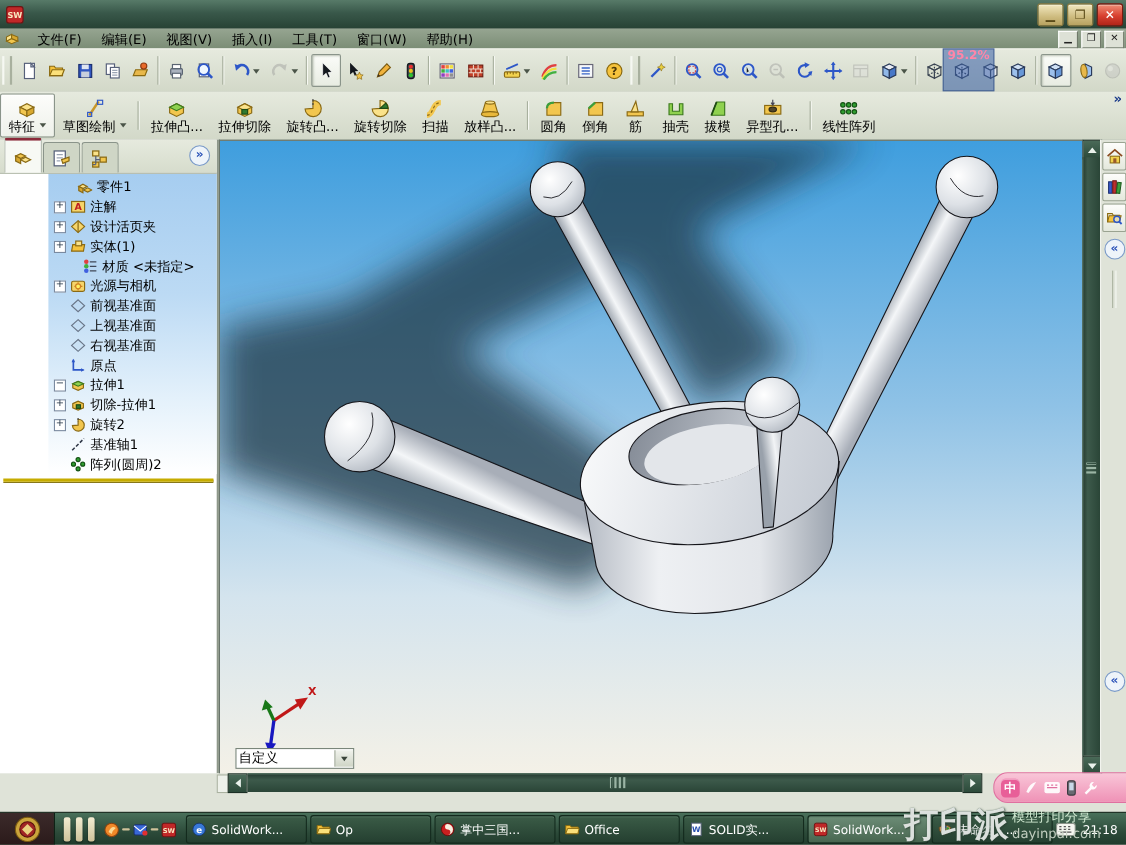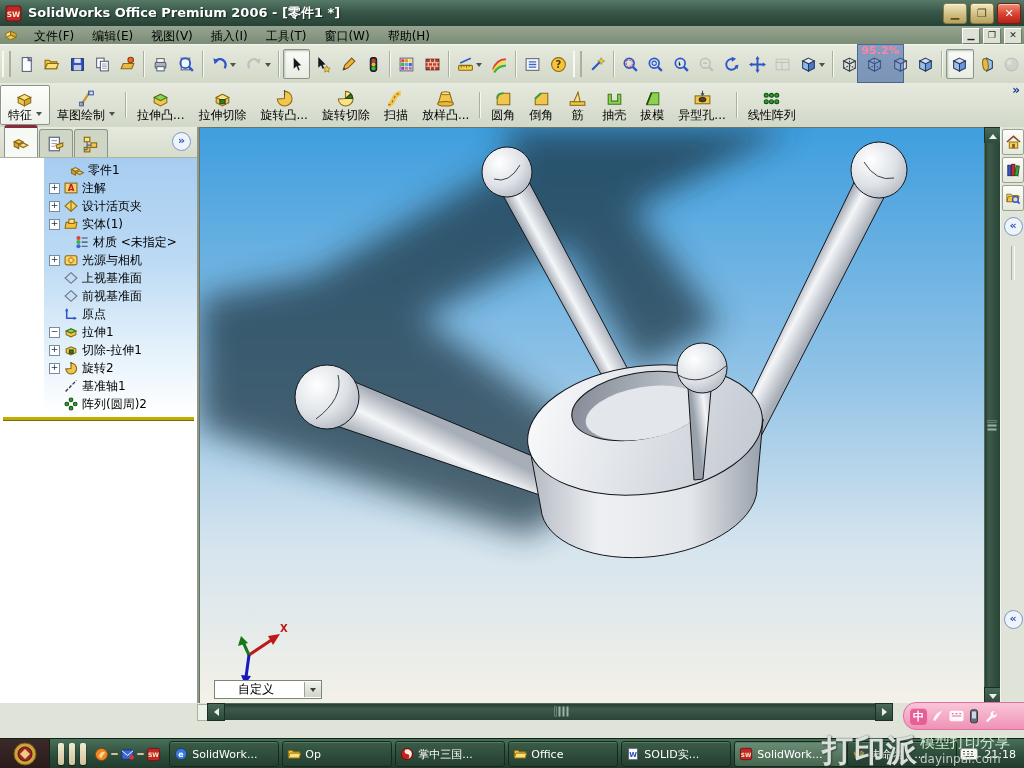--- a/index.html
+++ b/index.html
@@ -68,21 +68,21 @@
     text-align:center;margin-left:5px;flex:none;color:#234;}
   .texp.none{visibility:hidden;}
   .tico{margin-left:4px;flex:none;display:flex;}
   .tlab{margin-left:4px;}
   .rollback{border-top:3px solid #c6ac00;box-shadow:0 1px 0 #7a6800;margin:4px 3px 0 3px;}
   
   .viewport{position:absolute;left:199px;top:127px;width:785px;height:576px;border:1px solid #69756b;
     border-right:none;overflow:hidden;}
   .combo{position:absolute;left:14px;bottom:5px;width:106px;height:17px;background:#fff;
     border:1px solid #7a867a;display:flex;align-items:center;font-size:12px;}
-  .combo .clab{flex:1;padding-left:23px;}
+  .combo .clab{flex:1;padding-left:2px;}
   .combo .cbtn{width:16px;height:15px;background:linear-gradient(#f0f2ec,#cfd5c6);border-left:1px solid #9aa391;
     display:flex;align-items:center;justify-content:center;}
   .tri-d{width:0;height:0;border:3px solid transparent;border-top:4px solid #3a443a;margin-top:3px;}
   
   .vscroll{position:absolute;left:984px;top:127px;width:16px;height:576px;background:#cfd6c8;}
   .sbtn{position:absolute;width:16px;height:16px;background:linear-gradient(#4a6a58,#2c4a3a);
     border:1px solid #1b2f25;display:flex;align-items:center;justify-content:center;}
   .vtrack{position:absolute;left:0;top:16px;width:16px;height:544px;
     background:linear-gradient(90deg,#24382e,#3d5a4b 30%,#2a4537);box-shadow:inset 1px 0 0 #4e6c5c;}
   .grip-v{position:absolute;left:4px;top:278px;width:8px;height:1px;
@@ -132,36 +132,35 @@
     background:linear-gradient(#f9c6d8,#ef92b6);border:1px solid #e070a0;display:flex;align-items:center;
     gap:4px;padding-left:6px;z-index:40;}
   .imebadge{width:17px;height:17px;border-radius:4px;background:#e85f98;color:#fff;font-size:11px;
     font-weight:bold;text-align:center;line-height:17px;box-shadow:inset 0 1px 0 #fff6;}
   
   .wm{position:absolute;left:822px;top:731px;width:202px;height:37px;z-index:50;pointer-events:none;
     display:flex;align-items:center;}
   .wm-main{font-size:31px;font-weight:bold;color:rgba(252,252,252,.82);letter-spacing:1px;
     text-shadow:0 0 1px #47604f,1px 1px 2px rgba(40,60,48,.8);line-height:34px;}
   .wm-col{margin-left:2px;display:flex;flex-direction:column;justify-content:center;}
-  .wm-tag{font-size:15px;color:#d8f0d8;opacity:.95;white-space:nowrap;}
+  .wm-tag{font-size:12px;color:#d8f0d8;opacity:.95;white-space:nowrap;}
   .wm-site{font-size:12px;color:#c9d4c6;opacity:.95;white-space:nowrap;}
 </style>
 </head>
 <body>
 
 <div class="screen">
 
   <div class="titlebar">
     <span class="tlogo">
       <svg width="17" height="17" viewBox="0 0 16 16">
           <rect x="1" y="1" width="14" height="14" rx="2" fill="#c02828" stroke="#701414"></rect>
           <text x="8" y="11" font-size="7" font-weight="bold" fill="#f8e8c0" text-anchor="middle">SW</text>
         </svg>
     </span>
-    <span class="ttext">SolidWorks Office Premium 2006 - [零件1 *]</span>
     <span class="winbtns">
       <span class="wbtn">▁</span>
       <span class="wbtn">❐</span>
       <span class="wbtn close">✕</span>
     </span>
   </div>
 
   <div class="menubar">
     <span class="micon">
       <svg width="15" height="15" viewBox="0 0 16 16">
@@ -693,30 +692,39 @@
           </span>
           <span class="tlab">光源与相机</span>
         </div>
         <div class="trow" style="padding-left:0px">
           <span class="texp none"></span>
           <span class="tico">
             <svg width="14" height="14" viewBox="0 0 13 13">
               <path d="M6.5 1.5 L12 6.5 L6.5 11.5 L1 6.5 Z" fill="rgba(190,215,240,.3)" stroke="#6a7688"></path>
             </svg>
           </span>
+          <span class="tlab">前视基准面</span>
+        </div>
+        <div class="trow" style="padding-left:0px">
+          <span class="texp none"></span>
+          <span class="tico">
+            <svg width="14" height="14" viewBox="0 0 13 13">
+              <path d="M6.5 1.5 L12 6.5 L6.5 11.5 L1 6.5 Z" fill="rgba(190,215,240,.3)" stroke="#6a7688"></path>
+            </svg>
+          </span>
           <span class="tlab">上视基准面</span>
         </div>
         <div class="trow" style="padding-left:0px">
           <span class="texp none"></span>
           <span class="tico">
             <svg width="14" height="14" viewBox="0 0 13 13">
               <path d="M6.5 1.5 L12 6.5 L6.5 11.5 L1 6.5 Z" fill="rgba(190,215,240,.3)" stroke="#6a7688"></path>
             </svg>
           </span>
-          <span class="tlab">前视基准面</span>
+          <span class="tlab">右视基准面</span>
         </div>
         <div class="trow" style="padding-left:0px">
           <span class="texp none"></span>
           <span class="tico">
             <svg width="14" height="14" viewBox="0 0 13 13">
               <path d="M2.5 2 L2.5 10.5 L11 10.5" fill="none" stroke="#2d57c8" stroke-width="1.4"></path>
               <polygon points="2.5,1 1,4 4,4" fill="#2d57c8"></polygon>
               <polygon points="12,10.5 9,9 9,12" fill="#2d57c8"></polygon>
             </svg>
           </span>

